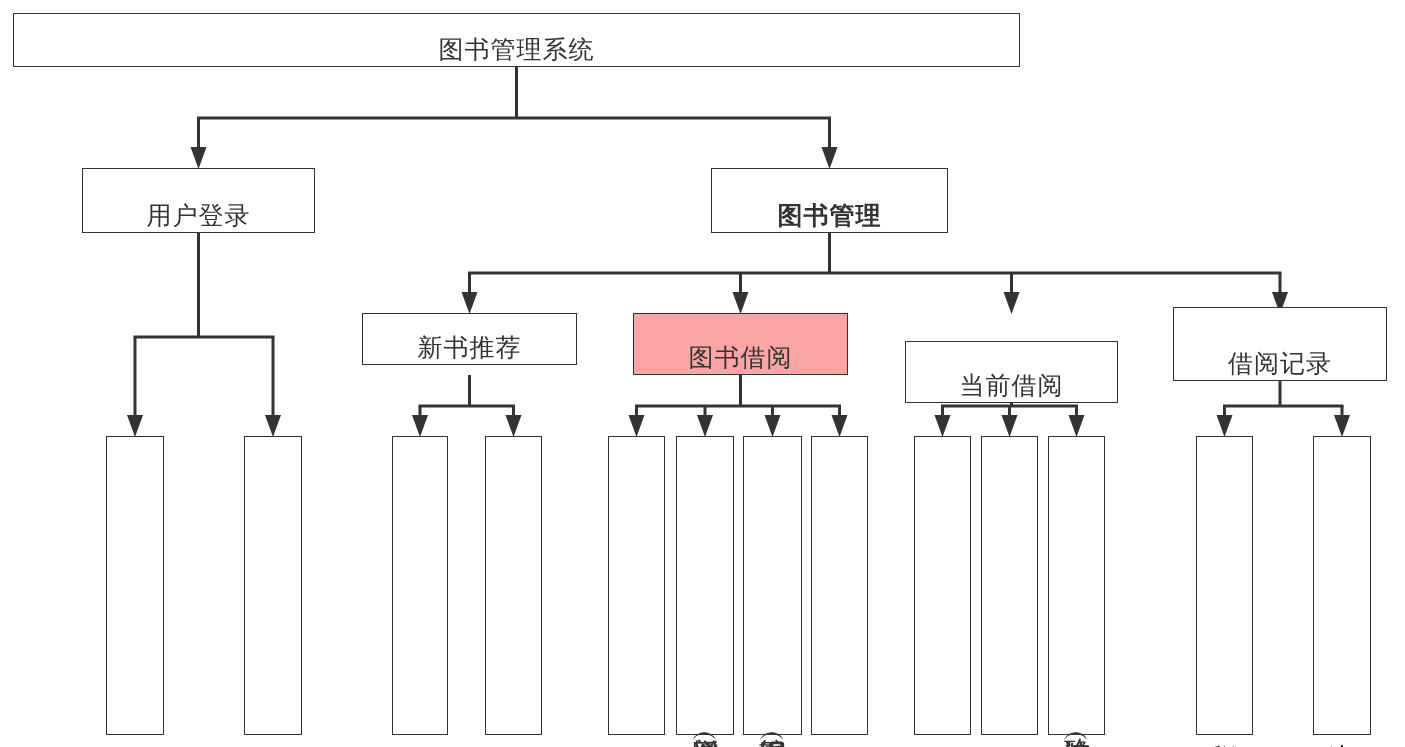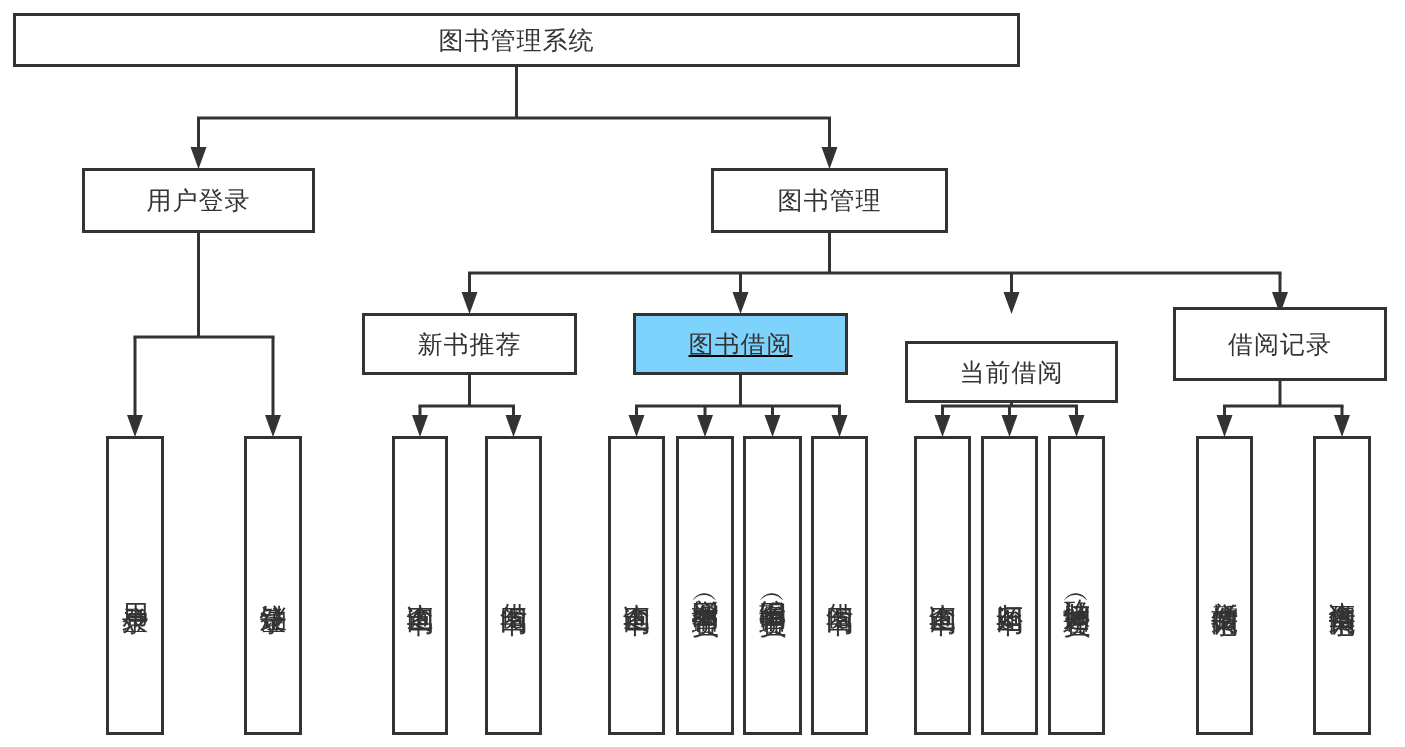--- a/index.html
+++ b/index.html
@@ -14,23 +14,23 @@
     width:1405px; height:747px;
     background:#ffffff;
   }
   #edges {
     position:absolute; left:0; top:0;
     width:1405px; height:747px;
   }
   .node {
     position:absolute;
     background:#ffffff;
-    border:3px solid #3b82f6;
+    border:1px solid #3b82f6;
     display:flex;
-    align-items:center;
+    align-items:flex-end;
     justify-content:center;
   }
   .node.h .node-label {
     font-size:25px;
     color:#333333;
     letter-spacing:1px;
     white-space:nowrap;
   }
   .node.v .node-label {
     writing-mode:vertical-rl;
@@ -109,26 +109,26 @@
       <polygon points="1334,415 1350,415 1342,437" fill="#333333"></polygon>
     </svg>
   <div id="nodes">
       <div class="node h" style="left: 13px; top: 13px; width: 1007px; height: 54px; border-color: rgb(51, 51, 51); background: rgb(255, 255, 255);">
         <span class="node-label" style="color: rgb(51, 51, 51);">图书管理系统</span>
       </div>
       <div class="node h" style="left: 82px; top: 168px; width: 233px; height: 65px; border-color: rgb(51, 51, 51); background: rgb(255, 255, 255);">
         <span class="node-label" style="color: rgb(51, 51, 51);">用户登录</span>
       </div>
       <div class="node h" style="left: 711px; top: 168px; width: 237px; height: 65px; border-color: rgb(51, 51, 51); background: rgb(255, 255, 255);">
-        <span class="node-label" style="color: rgb(51, 51, 51);">图书管理</span>
+        <span class="node-label" style="color: rgb(51, 51, 51); font-weight: bold;">图书管理</span>
       </div>
-      <div class="node h" style="left: 362px; top: 313px; width: 215px; height: 62px; border-color: rgb(51, 51, 51); background: rgb(255, 255, 255);">
+      <div class="node h" style="left: 362px; top: 313px; width: 215px; height: 52px; border-color: rgb(51, 51, 51); background: rgb(255, 255, 255);">
         <span class="node-label" style="color: rgb(51, 51, 51);">新书推荐</span>
       </div>
-      <div class="node h" style="left: 633px; top: 313px; width: 215px; height: 62px; border-color: rgb(51, 51, 51); background: #7dd3fc; text-decoration: underline;">
+      <div class="node h" style="left: 633px; top: 313px; width: 215px; height: 62px; border-color: rgb(51, 51, 51); background: #fca5a5;">
         <span class="node-label" style="color: rgb(51, 51, 51);">图书借阅</span>
       </div>
       <div class="node h" style="left: 905px; top: 313px; width: 213px; height: 62px; border-color: rgb(51, 51, 51); background: rgb(255, 255, 255); margin-top: 28px;">
         <span class="node-label" style="color: rgb(51, 51, 51);">当前借阅</span>
       </div>
       <div class="node h" style="left: 1173px; top: 307px; width: 214px; height: 74px; border-color: rgb(51, 51, 51); background: rgb(255, 255, 255);">
         <span class="node-label" style="color: rgb(51, 51, 51);">借阅记录</span>
       </div>
       <div class="node v" style="left: 106px; top: 436px; width: 58px; height: 299px; border-color: rgb(51, 51, 51); background: rgb(255, 255, 255);">
         <span class="node-label" style="color: rgb(51, 51, 51);">用户登录</span>

